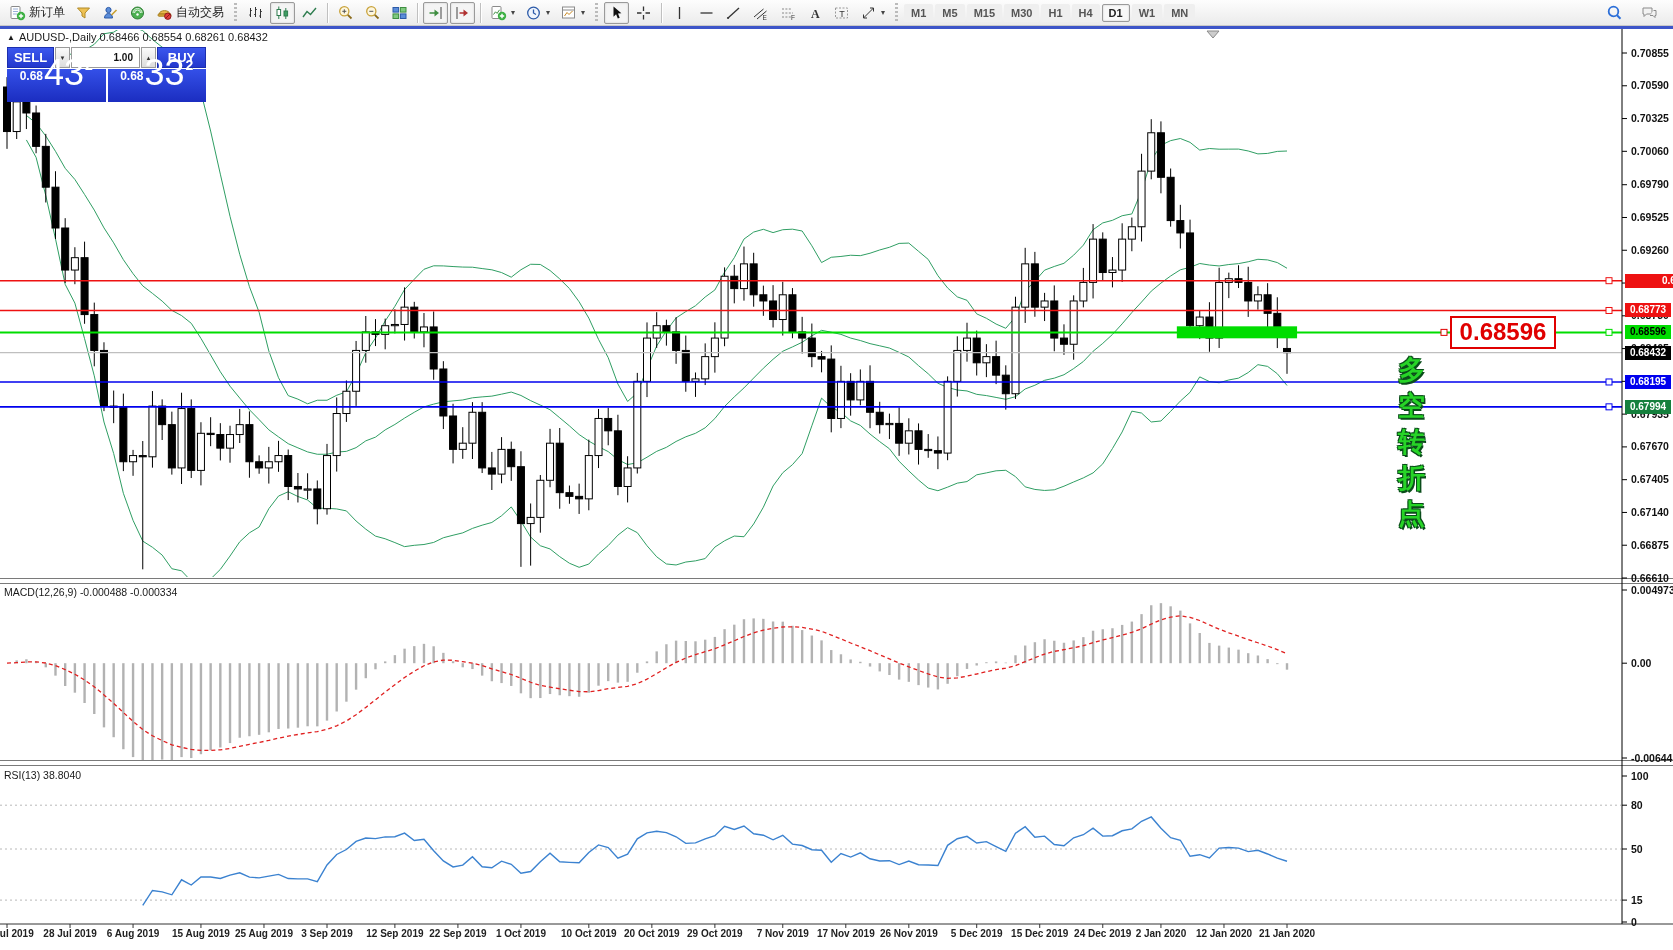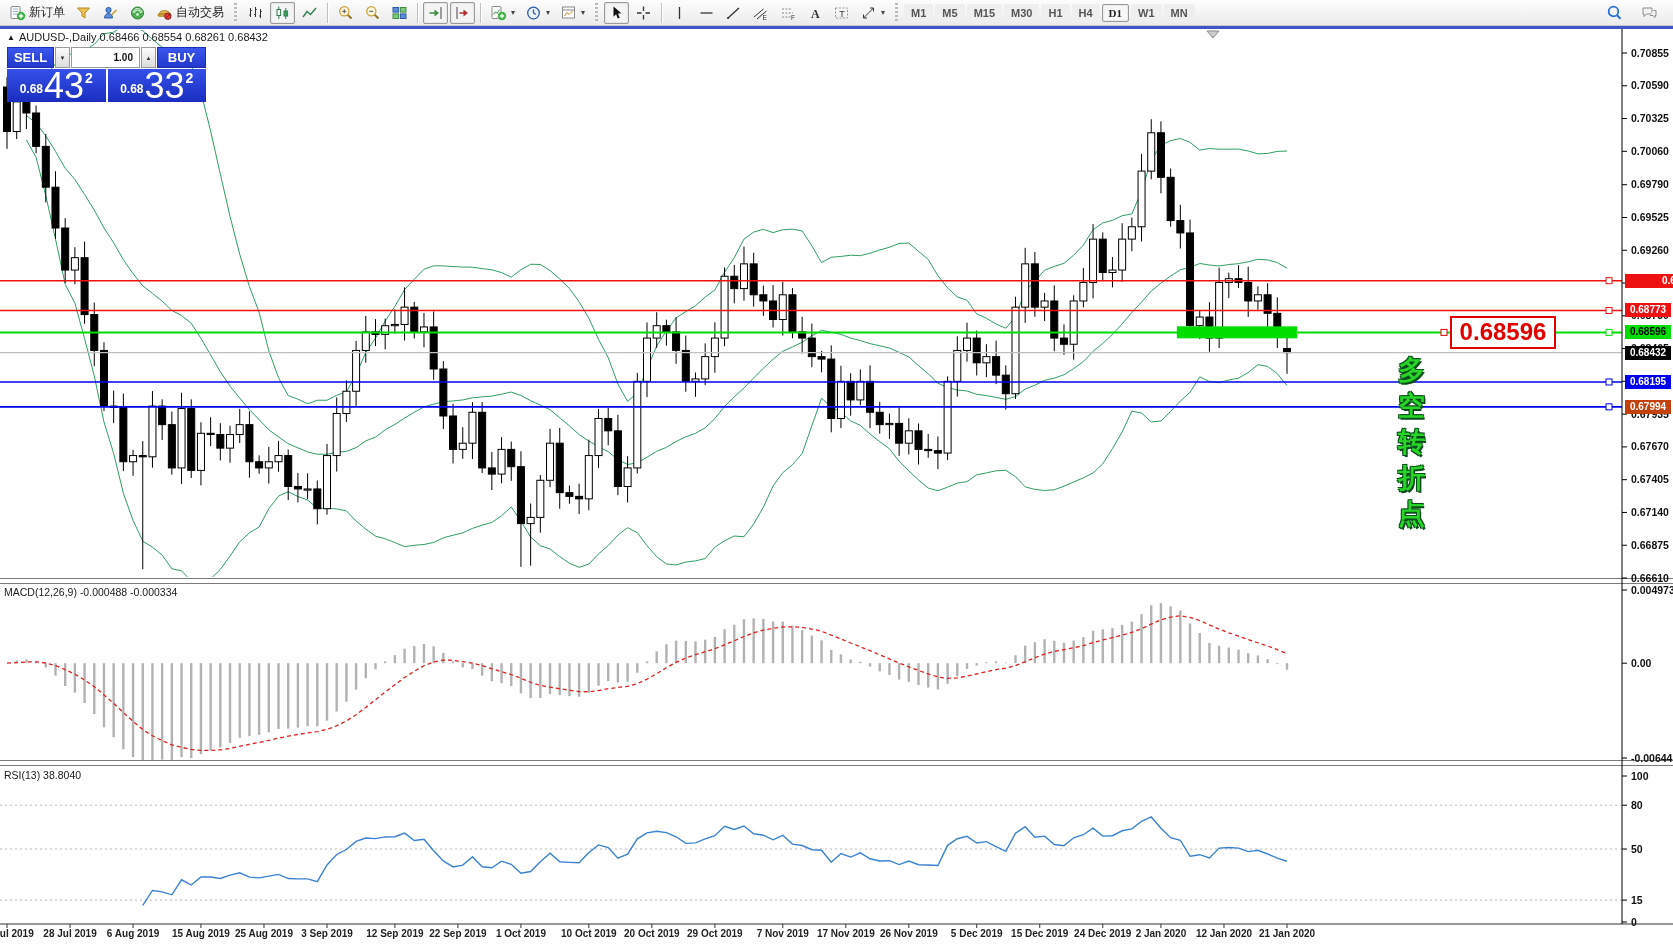--- a/index.html
+++ b/index.html
@@ -10,40 +10,40 @@
     padding-left:4px;box-sizing:border-box;background:linear-gradient(#fdfdfd,#ebebeb);border-bottom:1px solid #c9c9c9;z-index:20;}
   #blue-strip{position:absolute;left:0;top:26px;width:1673px;height:3px;background:#3d55c8;z-index:20;}
   .tb-btn{display:inline-flex;align-items:center;gap:3px;padding:2px 3px;margin:0 1px;border:1px solid transparent;
     border-radius:2px;background:transparent;font-family:"Liberation Sans",sans-serif;font-size:12px;color:#222;cursor:default;}
   .tb-btn.active{background:#f4f4f4;border-color:#9a9a9a;box-shadow:inset 0 0 2px rgba(0,0,0,.18);}
   .tb-btn .dd{font-size:8px;color:#444;margin-left:1px;}
   .tb-sep{width:1px;height:20px;background:#c0c0c0;box-shadow:1px 0 0 #fff;margin:0 4px;flex:0 0 auto;}
   .tb-grip{width:3px;height:20px;margin:0 5px;flex:0 0 auto;
     background:repeating-linear-gradient(#bbb 0 2px,transparent 2px 4px);}
   .tf-btn{padding:2px 6px;margin:0 1px;font-size:11px;font-weight:bold;color:#555;border:1px solid transparent;border-radius:2px;}
-  .tf-btn.active{background:#f8f8f8;border-color:#9a9a9a;box-shadow:inset 0 0 2px rgba(0,0,0,.2);color:#222;font-family:Liberation Serif, serif;}
+  .tf-btn.active{background:#f8f8f8;border-color:#9a9a9a;box-shadow:inset 0 0 2px rgba(0,0,0,.2);color:#222;}
   #tb-right{margin-left:auto;display:flex;align-items:center;padding-right:10px;gap:8px;}
   
   #chart-svg{position:absolute;left:0;top:0;z-index:1;}
   
   #ohlc-line{position:absolute;left:7px;top:31px;z-index:5;font-size:11px;color:#1a1a1a;white-space:pre;}
   #ohlc-line .tri{font-size:8px;vertical-align:1px;margin-right:4px;}
   
   #trade-panel{position:absolute;left:7px;top:47px;width:199px;z-index:6;}
   .tp-row1{display:flex;height:21px;gap:1px;}
   .tp-sell,.tp-buy{flex:0 0 47px;border:1px solid #1c2fae;background:linear-gradient(#3b57ee,#2338cd);
     color:#fff;font-size:13px;font-weight:bold;font-family:"Liberation Sans",sans-serif;padding:0;}
   .tp-buy{flex:0 0 49px;}
   .tp-spin{flex:0 0 15px;border:1px solid #9a9a9a;background:linear-gradient(#fbfbfb,#dcdcdc);
     font-size:6px;color:#333;padding:0;}
   .tp-vol{flex:1 1 auto;width:58px;border:1px solid #9a9a9a;text-align:right;padding:0 6px 0 0;
     font-size:10px;font-weight:bold;font-family:"Liberation Sans",sans-serif;color:#111;}
   .tp-row2{display:flex;margin-top:1px;gap:2px;height:33px;}
   .tp-price{flex:1 1 50%;background:linear-gradient(#3450e8,#1b2dc0);display:flex;align-items:flex-end;
-    justify-content:center;color:#fff;padding-bottom:3px;}
+    justify-content:center;color:#fff;padding-bottom:16px;}
   .tp-price .sm{font-size:12px;font-weight:bold;margin:0 1px 3px 0;}
   .tp-price .big{font-size:36px;font-weight:normal;line-height:26px;}
   .tp-price .sup{font-size:14px;font-weight:bold;margin:0 0 13px 1px;}
   
   .chip{position:absolute;left:1625px;width:46px;height:14px;z-index:4;font-size:10px;font-weight:bold;
     text-align:center;line-height:14px;}
   
   #price-box{position:absolute;left:1450px;top:316px;width:102px;height:29px;z-index:5;background:#fff;
     border:2px solid #e00000;color:#e00000;font-size:24px;font-weight:bold;text-align:center;line-height:28px;}
   
@@ -830,15 +830,15 @@
 
   <div id="macd-label" class="ind-label"><span>MACD(12,26,9)</span> <span>-0.000488</span> <span>-0.000334</span></div>
   <div id="rsi-label" class="ind-label"><span>RSI(13)</span> <span>38.8040</span></div>
 
   <div id="chips">
       <div class="chip" style="top: 273.686px; background: rgb(238, 17, 17); color: rgb(255, 255, 255); padding-left: 32px;">0.69014</div>
       <div class="chip" style="top: 303.491px; background: rgb(238, 17, 17); color: rgb(255, 255, 255);">0.68773</div>
       <div class="chip" style="top: 325.382px; background: rgb(0, 221, 0); color: rgb(0, 0, 0);">0.68596</div>
       <div class="chip" style="top: 345.664px; background: rgb(0, 0, 0); color: rgb(255, 255, 255);">0.68432</div>
       <div class="chip" style="top: 374.975px; background: rgb(0, 0, 238); color: rgb(255, 255, 255);">0.68195</div>
-      <div class="chip" style="top: 399.834px; background: #c2410c; color: rgb(255, 255, 255);">0.67994</div>
+      <div class="chip" style="top: 399.834px; background: #15803d; color: rgb(255, 255, 255);">0.67994</div>
     </div>
 </div>
 
 </body></html>

